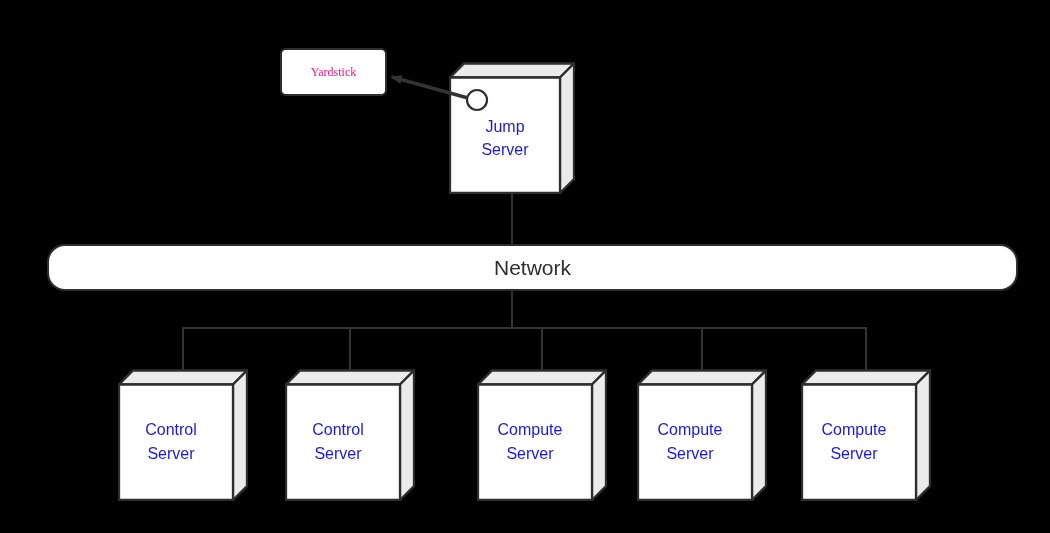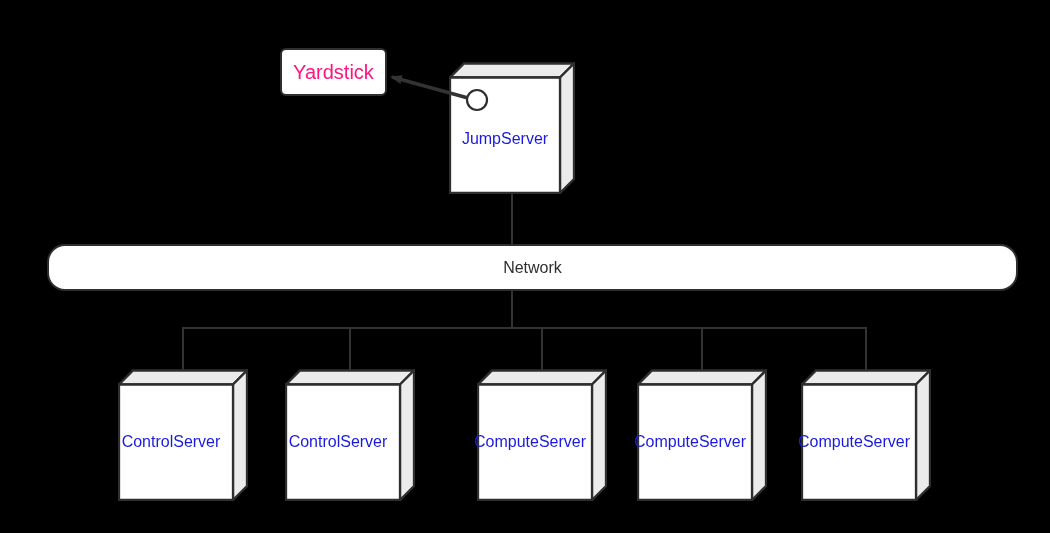--- a/index.html
+++ b/index.html
@@ -51,51 +51,52 @@
     left: 280px; top: 48px;
     width: 107px; height: 48px;
     background: var(--box-fill);
     border: 2.2px solid var(--border);
     border-radius: 6px;
     display: flex; align-items: center; justify-content: center;
     z-index: 2;
   }
   .yardstick-box .lbl {
     color: var(--yardstick-pink);
-    font-size: 20px;
+    font-size: 12px;
+    font-family: Liberation Serif, serif;
   }
 
   .network-bus {
     position: absolute;
     left: 47px; top: 244px;
     width: 971px; height: 47px;
     background: var(--box-fill);
     border: 2.5px solid var(--border);
     border-radius: 18px;
     display: flex; align-items: center; justify-content: center;
     z-index: 2;
   }
   .network-bus .lbl {
     color: var(--network-text);
-    font-size: 16px;
+    font-size: 21px;
   }
 
   
   .node {
     position: absolute;
     z-index: 2;
   }
   .node svg { display: block; }
   .face-front { fill: var(--box-fill); stroke: var(--border); stroke-width: 2.3; }
   .face-top, .face-side { fill: var(--box-side-fill); stroke: var(--border); stroke-width: 2.3; }
   .port { fill: var(--box-fill); stroke: var(--border); stroke-width: 2.2; }
 
   .node-label {
     position: absolute;
-    display: flex; flex-direction: row;
+    display: flex; flex-direction: column;
     align-items: center; justify-content: center;
     text-align: center;
     color: var(--label-blue);
     font-size: 16px;
     line-height: 24px;
   }
   .server .node-label { left: 1px; top: 15px; width: 104px; height: 116px; }
   .jump .node-label { left: 1px; top: 20px; width: 110px; height: 112px; line-height: 23px; }
 </style>
 </head>

